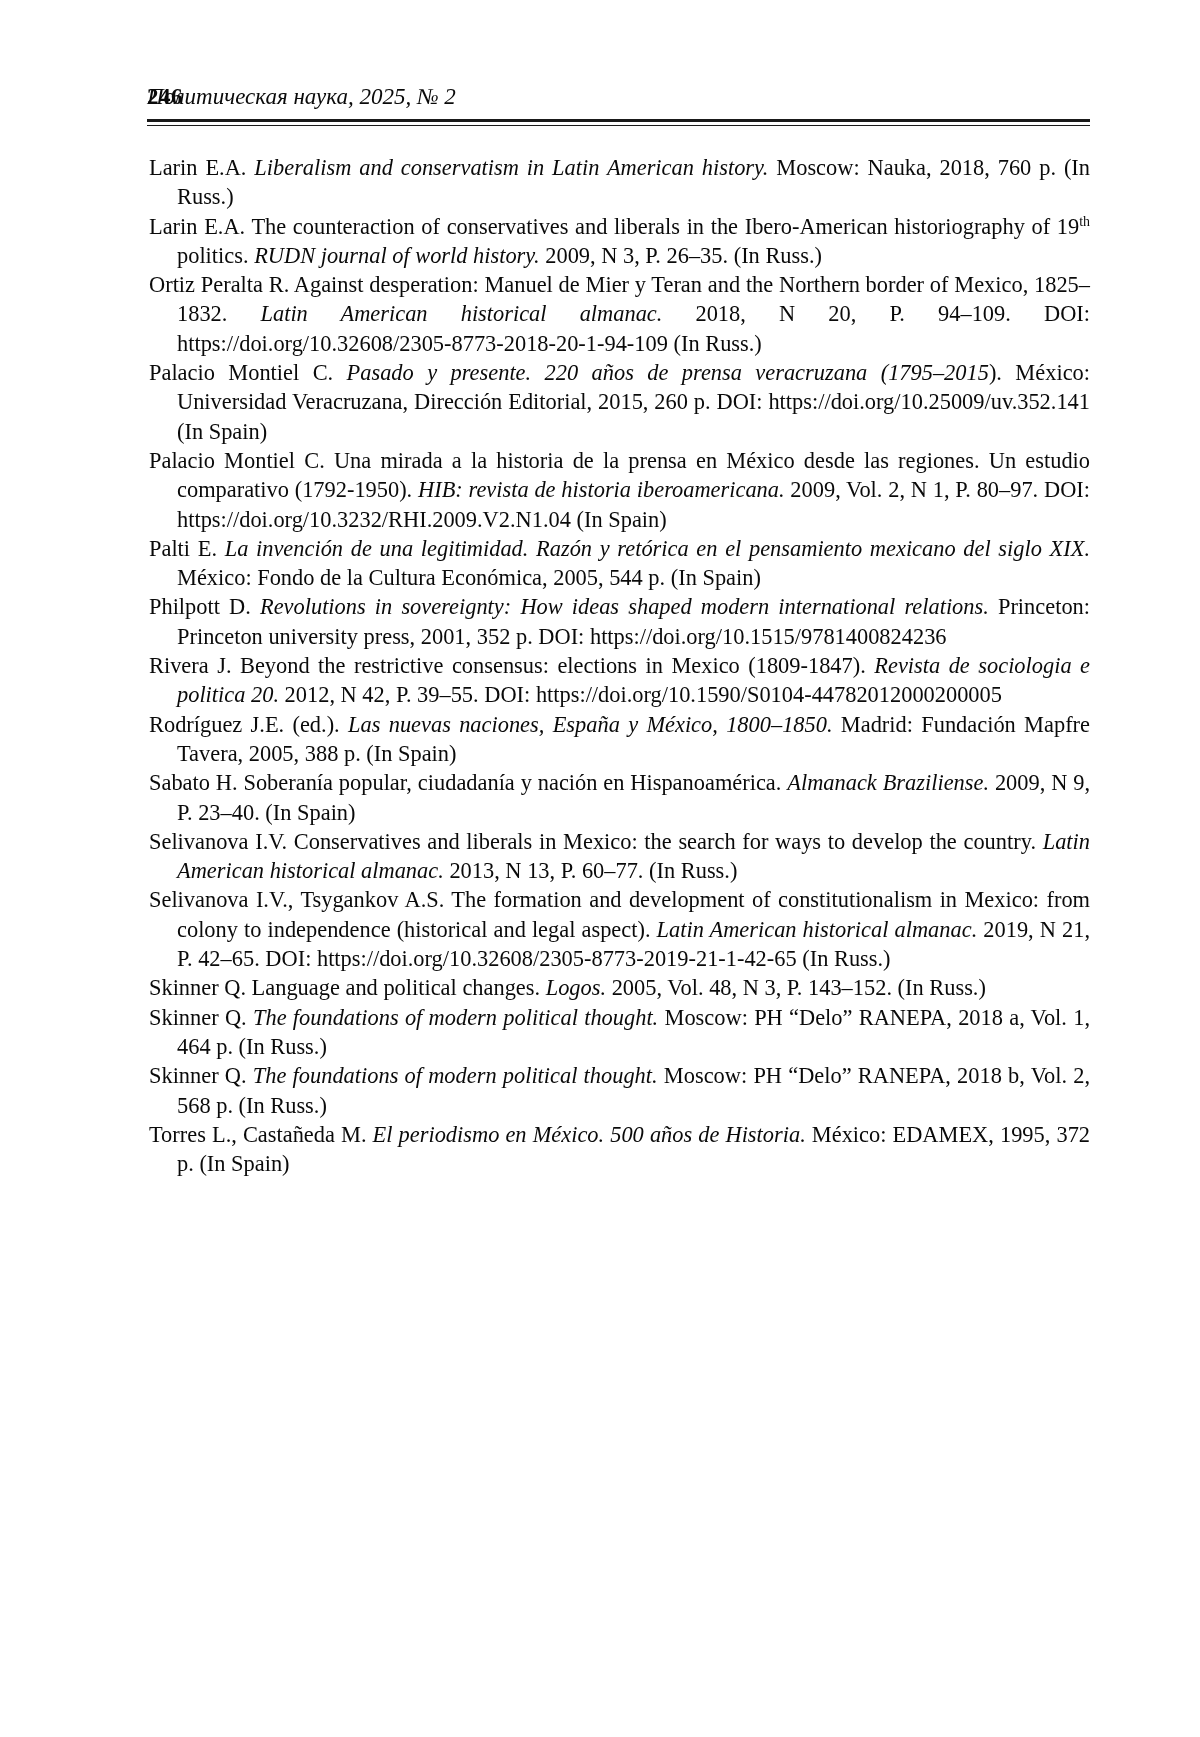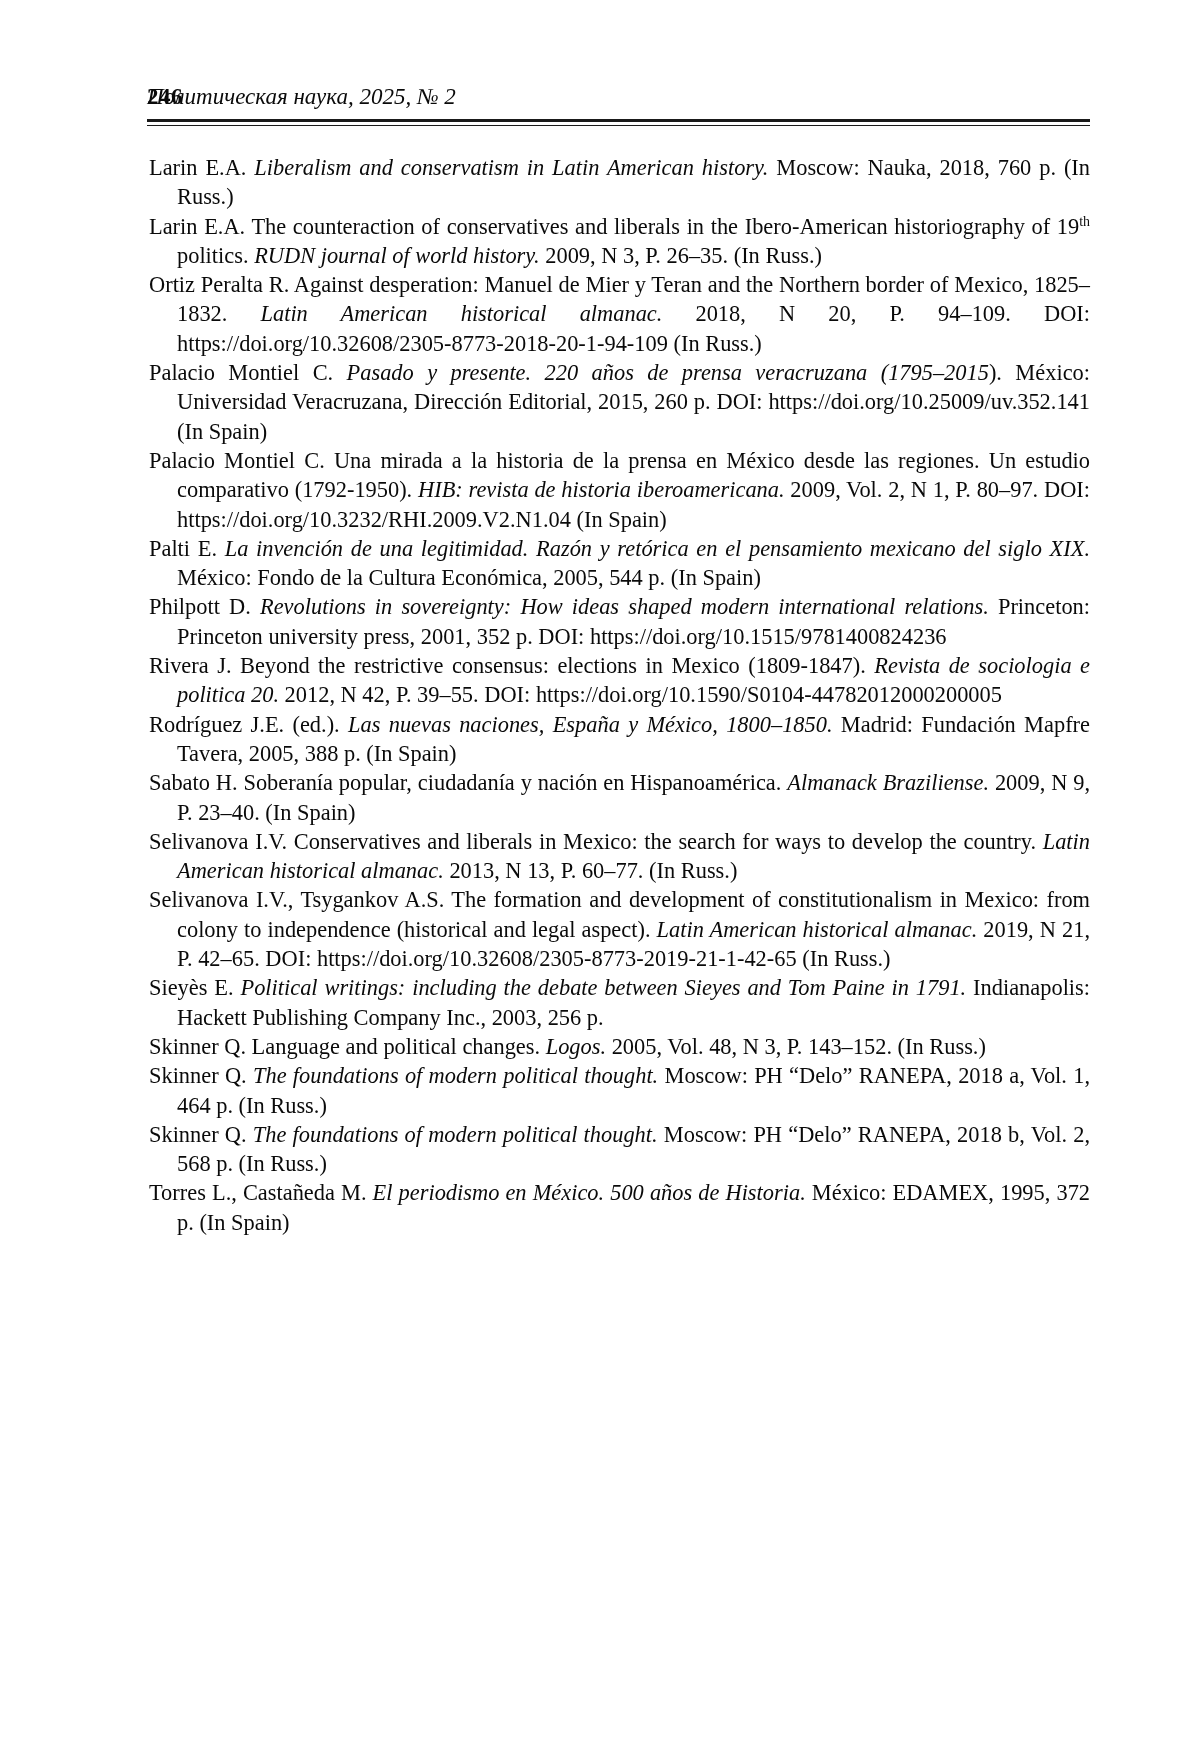--- a/index.html
+++ b/index.html
@@ -86,19 +86,18 @@
       <p class="ref"><span>Ortiz Peralta R. Against desperation: Manuel de Mier y Teran and the Northern border of Mexico, 1825–1832. </span><span class="it">Latin American historical almanac.</span><span> 2018, N 20, P. 94–109. DOI: https://doi.org/10.32608/2305-8773-2018-20-1-94-109 (In Russ.)</span></p>
       <p class="ref"><span>Palacio Montiel C. </span><span class="it">Pasado y presente. 220 años de prensa veracruzana (1795–2015</span><span>). México: Universidad Veracruzana, Dirección Editorial, 2015, 260 p. DOI: https://doi.org/10.25009/uv.352.141 (In Spain)</span></p>
       <p class="ref"><span>Palacio Montiel C. Una mirada a la historia de la prensa en México desde las regiones. Un estudio comparativo (1792-1950). </span><span class="it">HIB: revista de historia iberoamericana.</span><span> 2009, Vol. 2, N 1, P. 80–97. DOI: https://doi.org/10.3232/RHI.2009.V2.N1.04 (In Spain)</span></p>
       <p class="ref"><span>Palti E. </span><span class="it">La invención de una legitimidad. Razón y retórica en el pensamiento mexicano del siglo XIX.</span><span> México: Fondo de la Cultura Económica, 2005, 544 p. (In Spain)</span></p>
       <p class="ref"><span>Philpott D. </span><span class="it">Revolutions in sovereignty: How ideas shaped modern international relations.</span><span> Princeton: Princeton university press, 2001, 352 p. DOI: https://doi.org/10.1515/9781400824236</span></p>
       <p class="ref"><span>Rivera J. Beyond the restrictive consensus: elections in Mexico (1809-1847). </span><span class="it">Revista de sociologia e politica 20.</span><span> 2012, N 42, P. 39–55. DOI: https://doi.org/10.1590/S0104-44782012000200005</span></p>
       <p class="ref"><span>Rodríguez J.E. (ed.). </span><span class="it">Las nuevas naciones, España y México, 1800–1850.</span><span> Madrid: Fundación Mapfre Tavera, 2005, 388 p. (In Spain)</span></p>
       <p class="ref"><span>Sabato H. Soberanía popular, ciudadanía y nación en Hispanoamérica. </span><span class="it">Almanack Braziliense.</span><span> 2009, N 9, P. 23–40. (In Spain)</span></p>
       <p class="ref"><span>Selivanova I.V. Conservatives and liberals in Mexico: the search for ways to develop the country. </span><span class="it">Latin American historical almanac.</span><span> 2013, N 13, P. 60–77. (In Russ.)</span></p>
       <p class="ref"><span>Selivanova I.V., Tsygankov A.S. The formation and development of constitutionalism in Mexico: from colony to independence (historical and legal aspect). </span><span class="it">Latin American historical almanac.</span><span> 2019, N 21, P. 42–65. DOI: https://doi.org/10.32608/2305-8773-2019-21-1-42-65 (In Russ.)</span></p>
-      <p class="ref"><span>Sieyès E. </span><span class="it">Political writings: including the debate between Sieyes and Tom Paine in 1791.</span><span> Indianapolis: Hackett Publishing Company Inc., 2003, 256 p.</span></p>
       <p class="ref"><span>Skinner Q. Language and political changes. </span><span class="it">Logos.</span><span> 2005, Vol. 48, N 3, P. 143–152. (In Russ.)</span></p>
       <p class="ref"><span>Skinner Q. </span><span class="it">The foundations of modern political thought.</span><span> Moscow: PH “Delo” RANEPA, 2018 a, Vol. 1, 464 p. (In Russ.)</span></p>
       <p class="ref"><span>Skinner Q. </span><span class="it">The foundations of modern political thought.</span><span> Moscow: PH “Delo” RANEPA, 2018 b, Vol. 2, 568 p. (In Russ.)</span></p>
       <p class="ref"><span>Torres L., Castañeda M. </span><span class="it">El periodismo en México. 500 años de Historia.</span><span> México: EDAMEX, 1995, 372 p. (In Spain)</span></p>
     </div>
 </div>
 
 </body></html>

